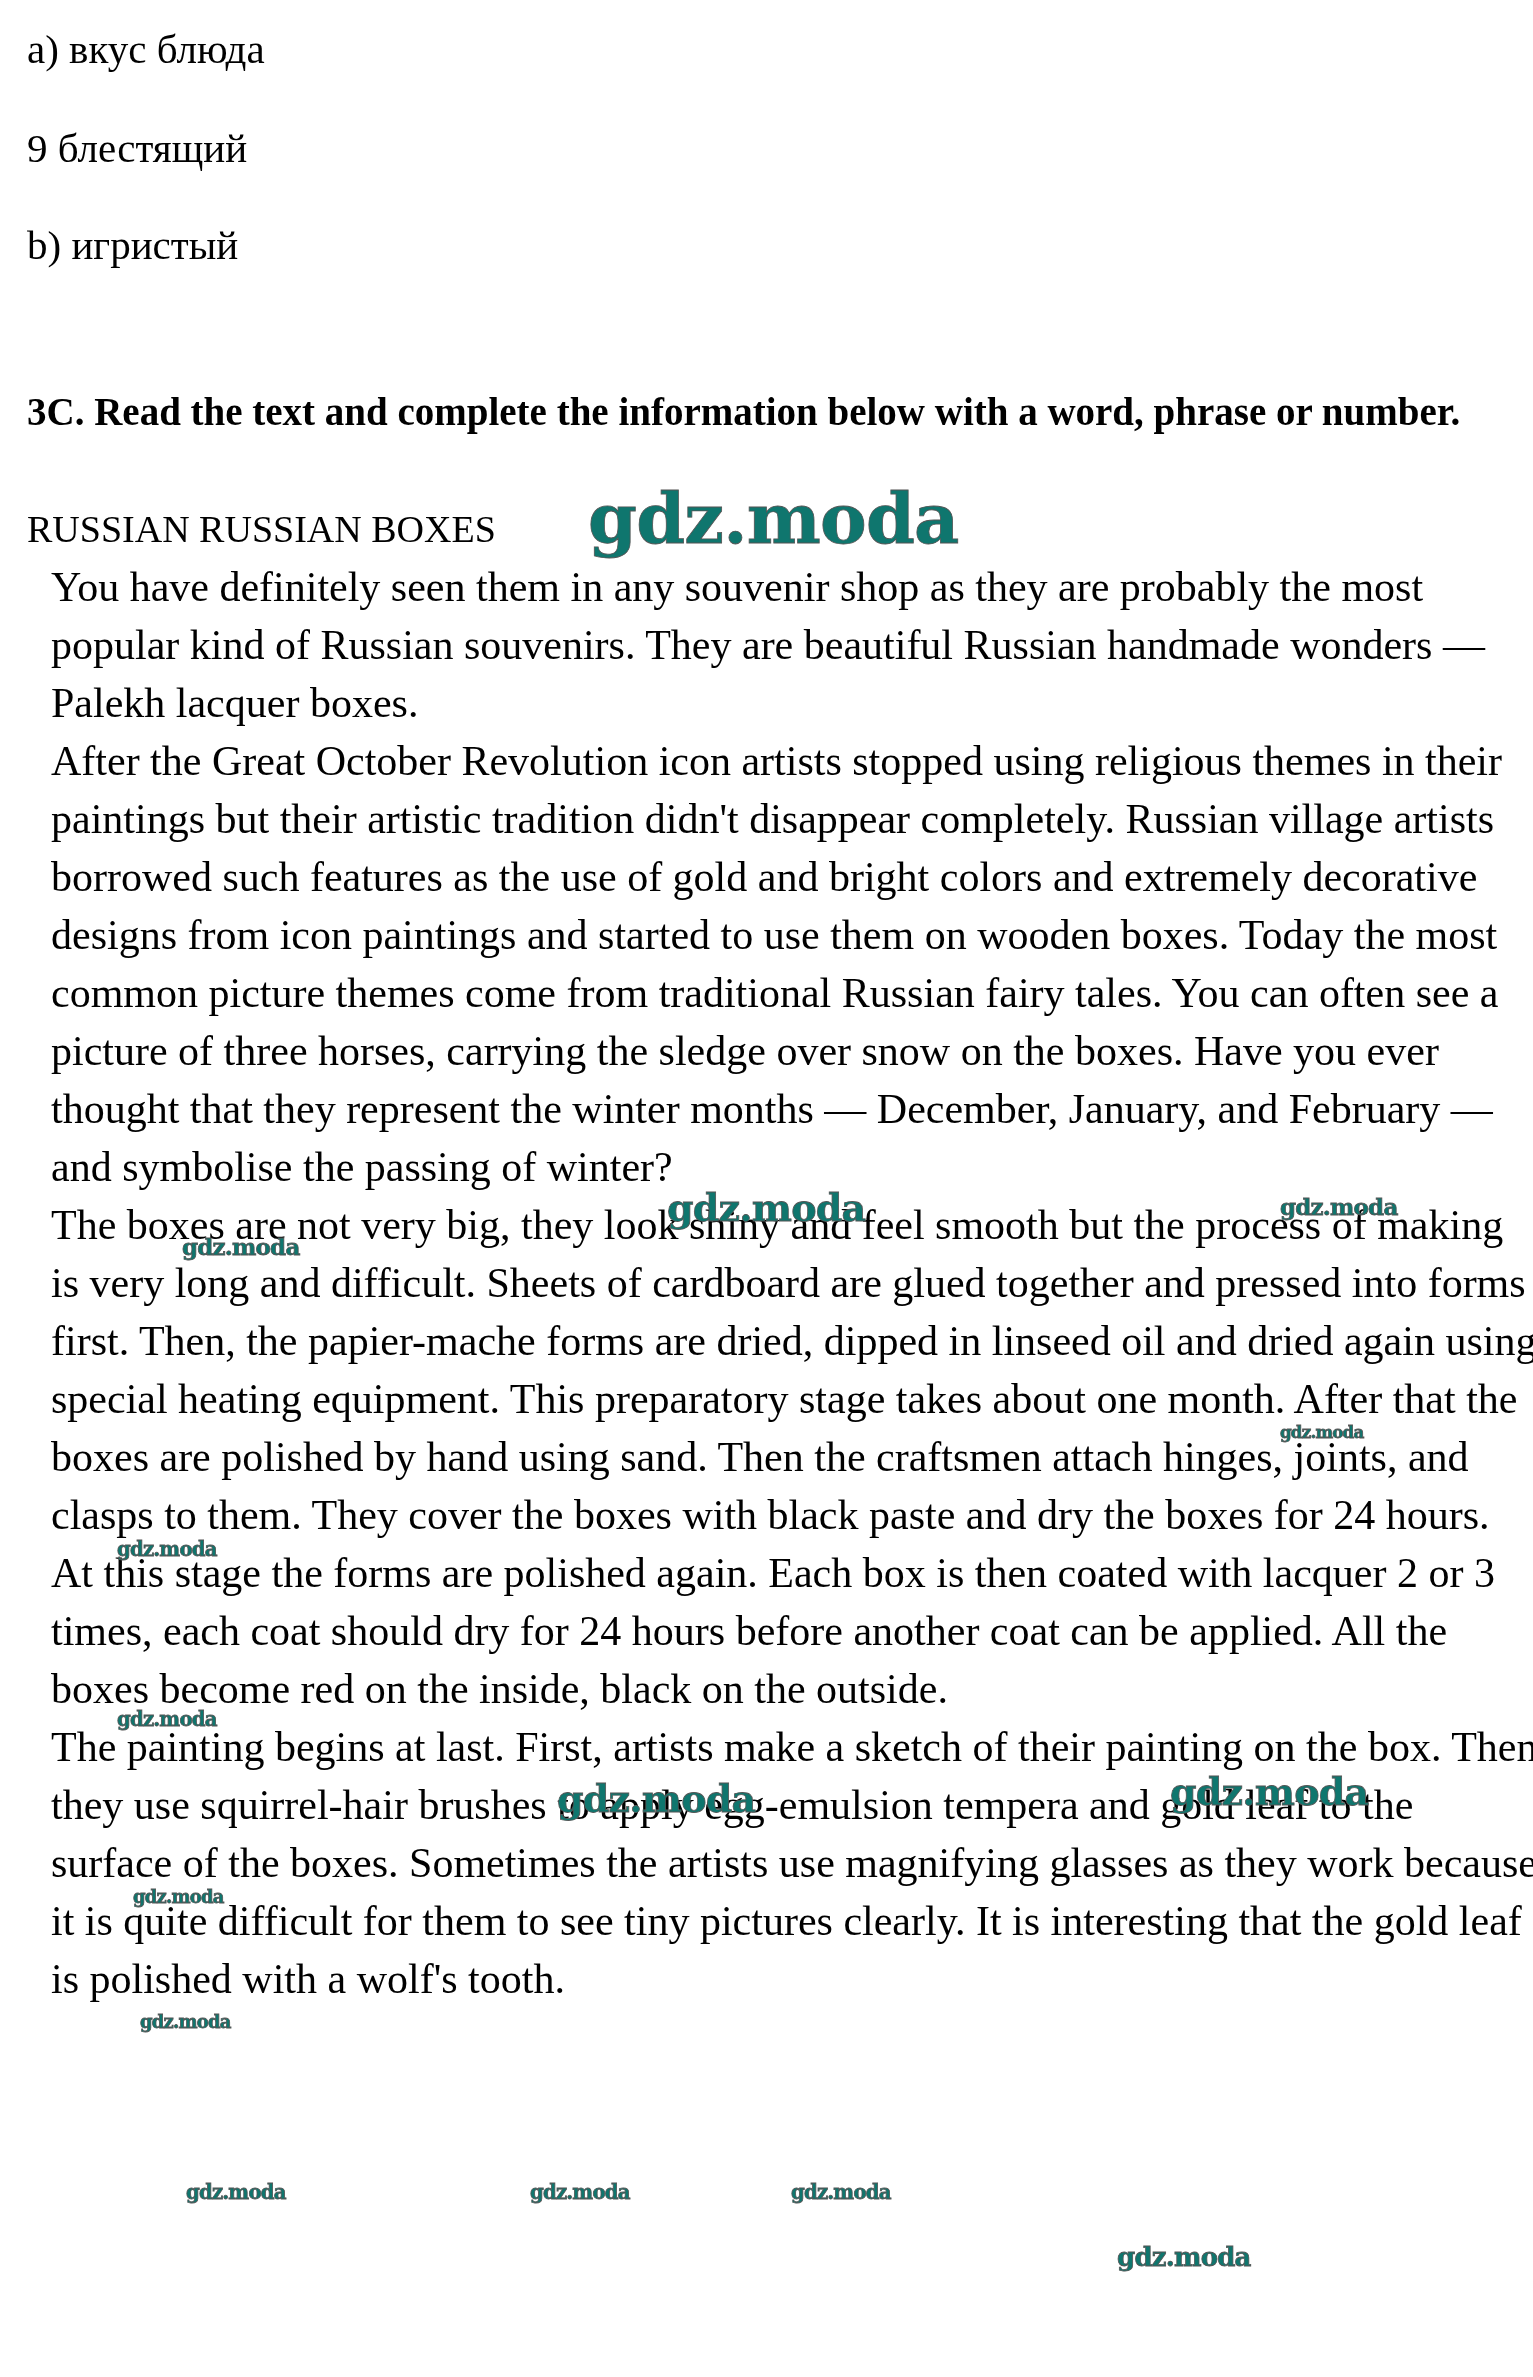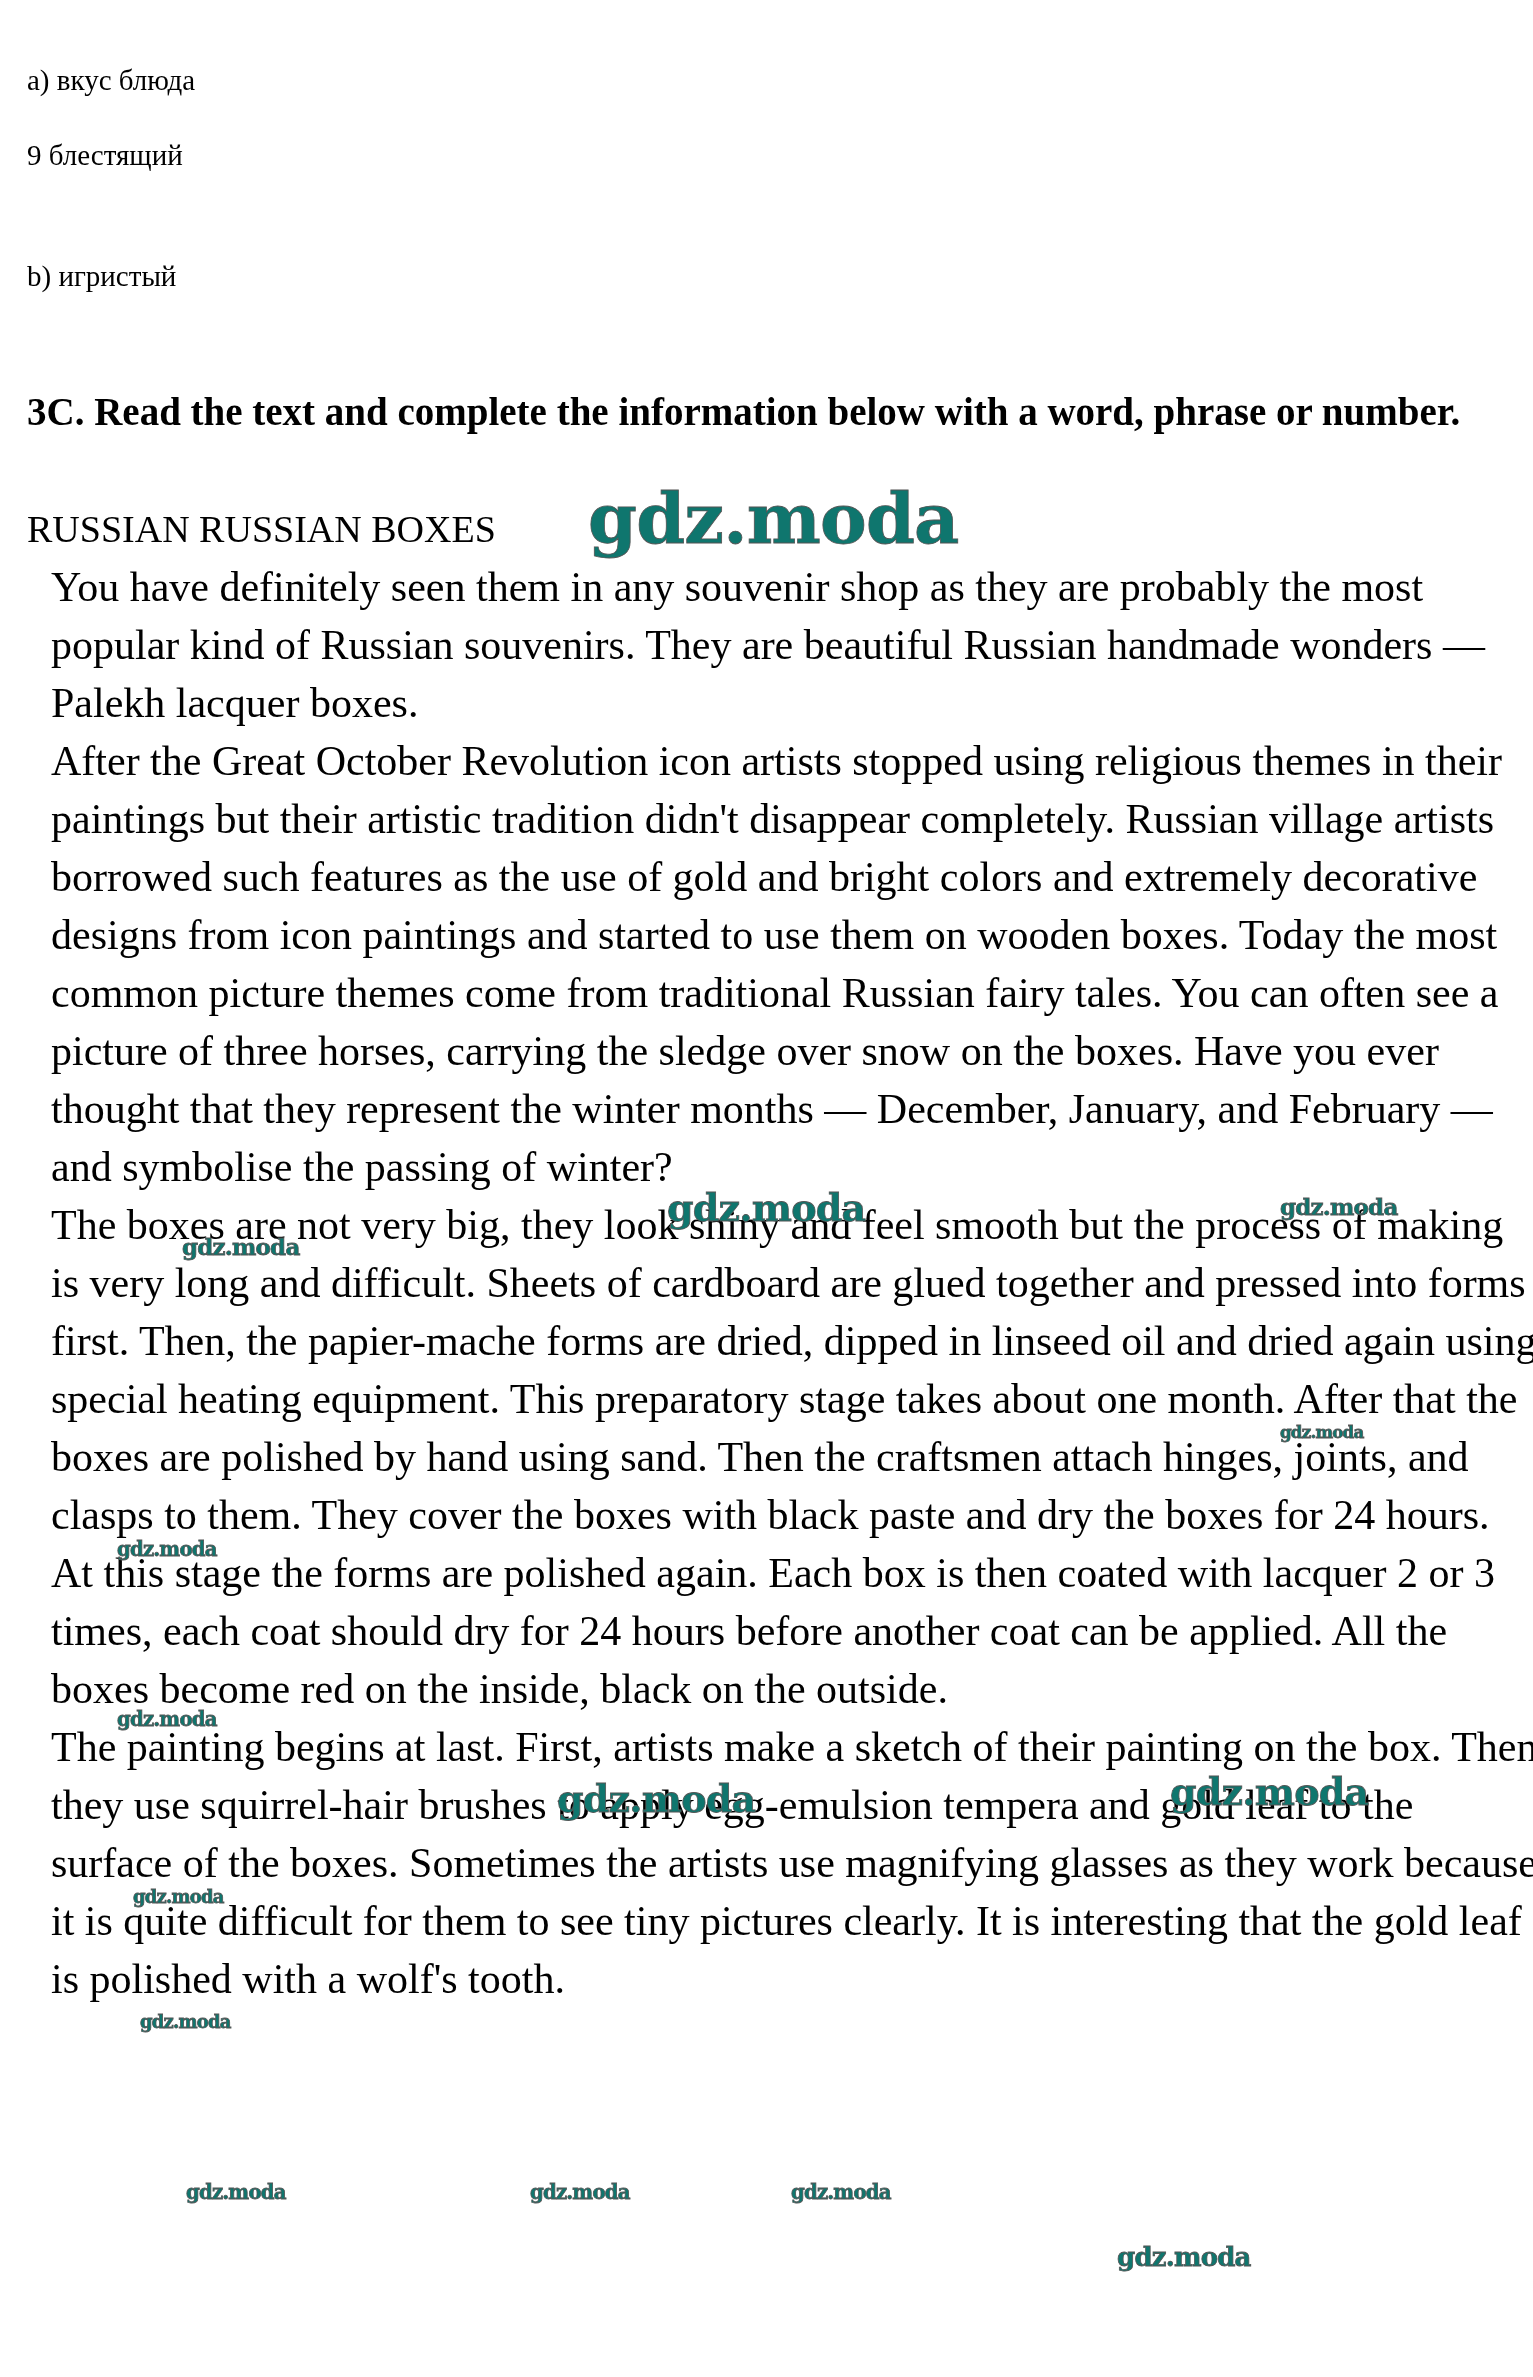--- a/index.html
+++ b/index.html
@@ -1,37 +1,37 @@
 <!DOCTYPE html>
 <html style="font-size:12px"><head>
 <meta charset="utf-8">
 <style>
   html, body { margin: 0; padding: 0; background: #ffffff; }
   body { width: 1534px; height: 2377px; position: relative; overflow: hidden;
          font-family: "Liberation Serif", serif; color: #000; }
-  .ru { position: absolute; left: 27px; font-size: 29px; line-height: 1; margin-top: 37px; }
+  .ru { position: absolute; left: 27px; font-size: 41px; line-height: 1; }
   .heading { position: absolute; left: 27px; top: 382px; width: 1484px;
              font-size: 39px; font-weight: bold; line-height: 59px; }
   .title { position: absolute; left: 27px; top: 500px; font-size: 38px; line-height: 59px; }
   .body { position: absolute; left: 27px; top: 558px; width: 1488px;
           font-size: 42px; line-height: 58px; margin-left: 24px; }
   .body p { margin: 0; }
   .wm { position: absolute; font-family: "DejaVu Serif", serif; font-weight: bold;
         color: #0f766e; letter-spacing: -0.8px; -webkit-text-stroke: 0.8px #555;
         pointer-events: none; white-space: nowrap; }
   .wm.big { font-size: 70px; }
   .wm.mid { font-size: 38px; }
   .wm.small { font-size: 23px; }
 </style>
 </head>
 <body>
 
 <div>
   <div class="ru" style="top:29px;">a) вкус блюда</div>
-  <div class="ru" style="top:104px;text-align:center;">9 блестящий</div>
+  <div class="ru" style="top:128px;text-align:center;">9 блестящий</div>
   <div class="ru" style="top:225px;">b) игристый</div>
 </div>
 
 <div class="heading">3C. Read the text and complete the information below with a word, phrase or number.</div>
 <div class="title">RUSSIAN RUSSIAN BOXES</div>
 
 <div class="body">
   <p>You have definitely seen them in any souvenir shop as they are probably the most popular kind of Russian souvenirs. They are beautiful Russian handmade wonders — Palekh lacquer boxes.</p>
   <p>After the Great October Revolution icon artists stopped using religious themes in their paintings but their artistic tradition didn't disappear completely. Russian village artists borrowed such features as the use of gold and bright colors and extremely decorative designs from icon paintings and started to use them on wooden boxes. Today the most common picture themes come from traditional Russian fairy tales. You can often see a picture of three horses, carrying the sledge over snow on the boxes. Have you ever thought that they represent the winter months — December, January, and February — and symbolise the passing of winter?</p>
   <p>The boxes are not very big, they look shiny and feel smooth but the process of making is very long and difficult. Sheets of cardboard are glued together and pressed into forms first. Then, the papier-mache forms are dried, dipped in linseed oil and dried again using special heating equipment. This preparatory stage takes about one month. After that the boxes are polished by hand using sand. Then the craftsmen attach hinges, joints, and clasps to them. They cover the boxes with black paste and dry the boxes for 24 hours. At this stage the forms are polished again. Each box is then coated with lacquer 2 or 3 times, each coat should dry for 24 hours before another coat can be applied. All the boxes become red on the inside, black on the outside.</p>

